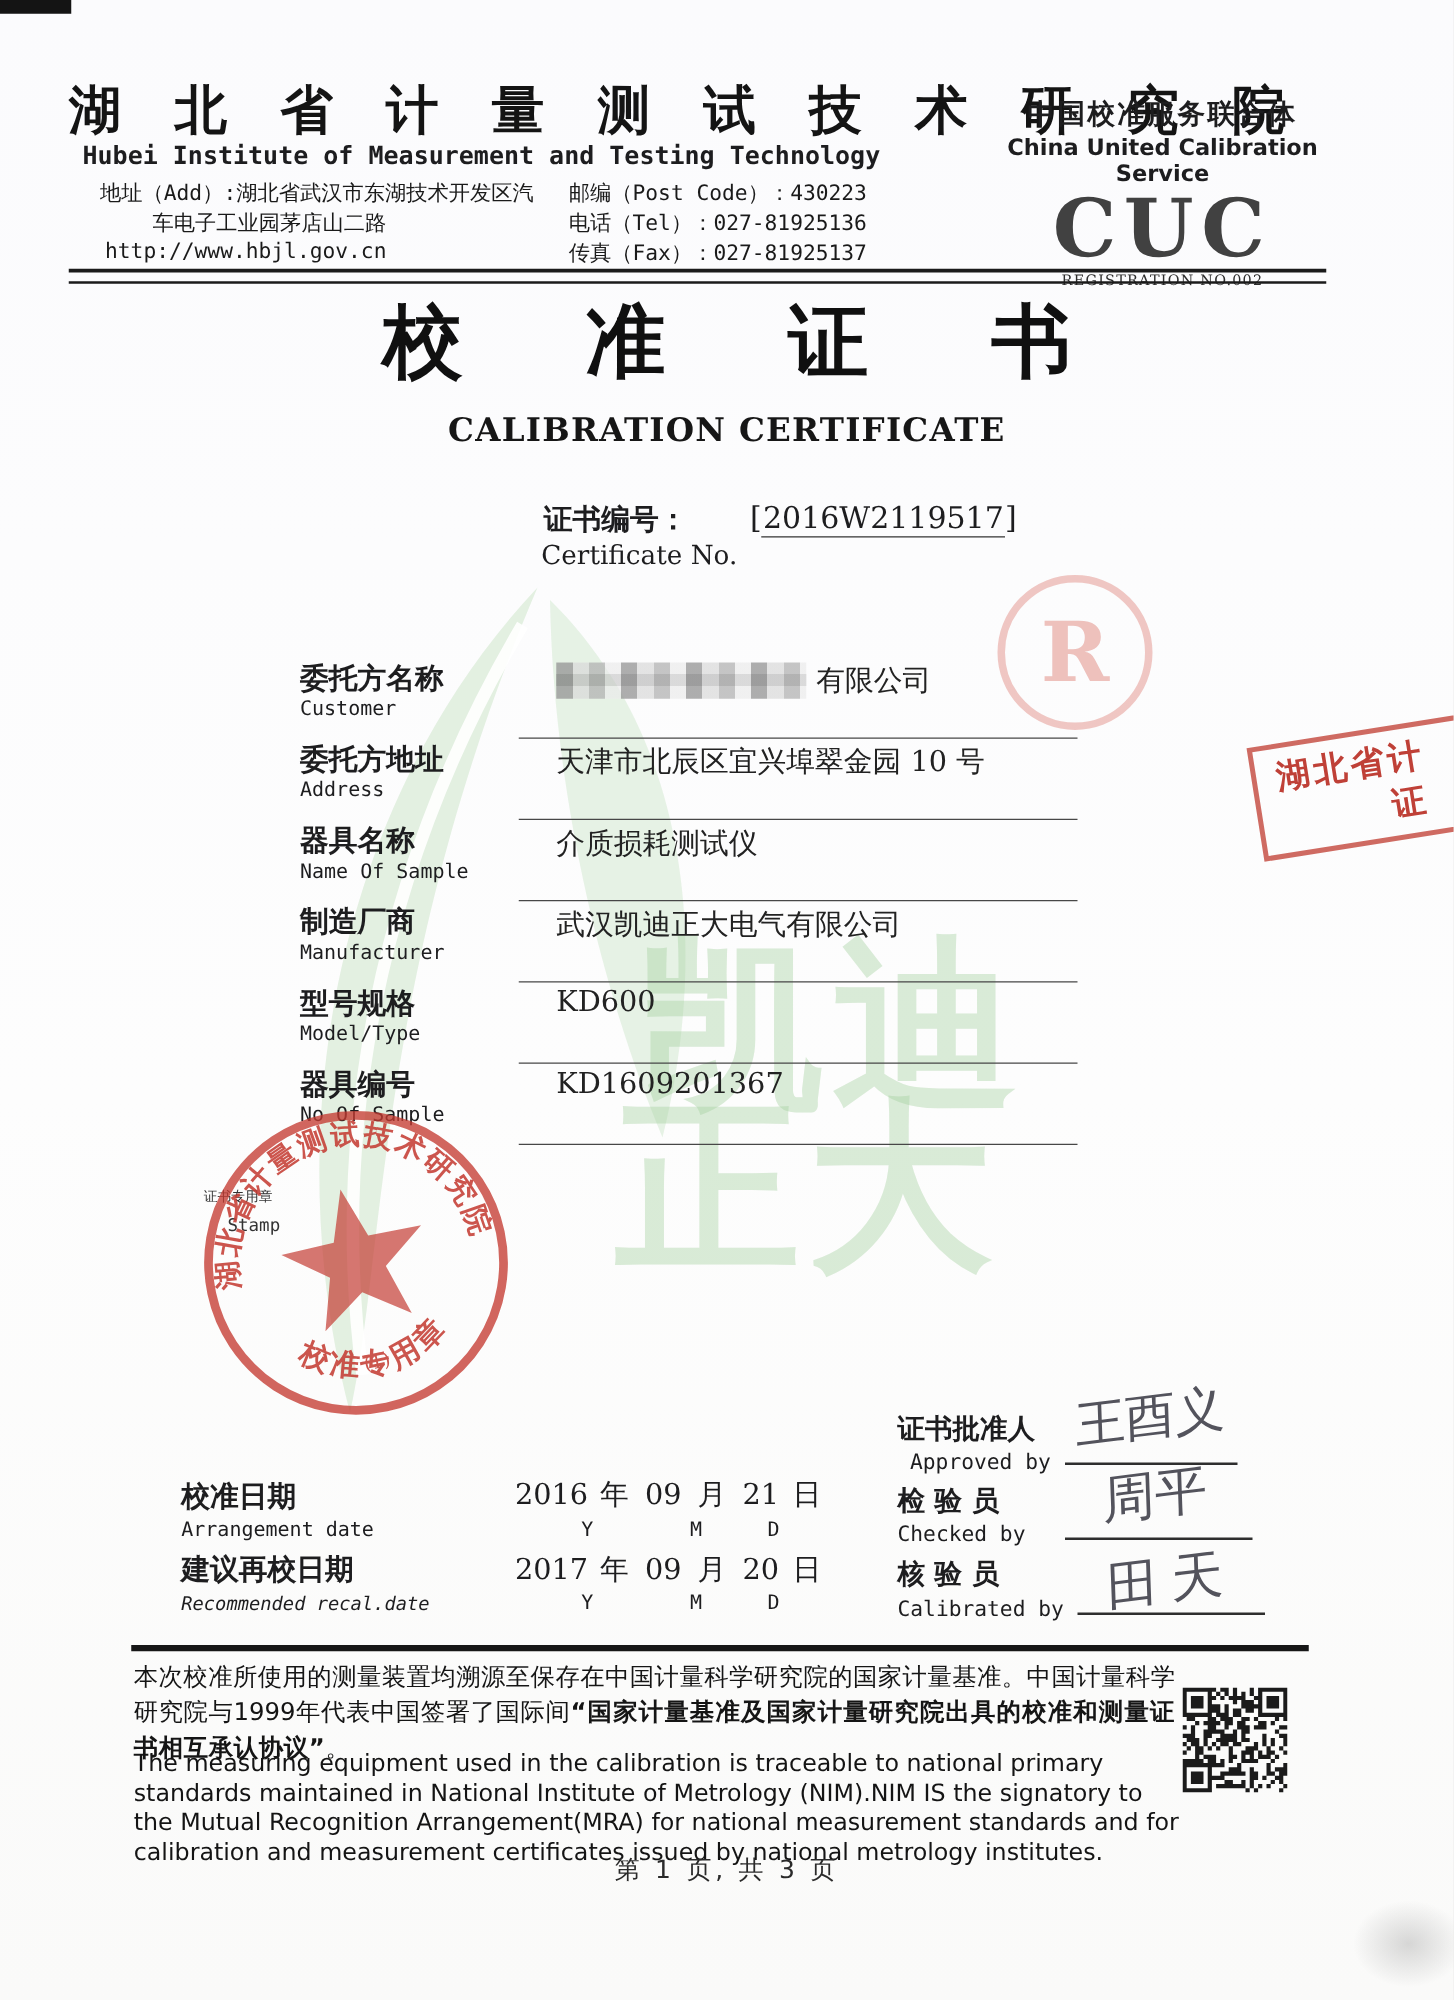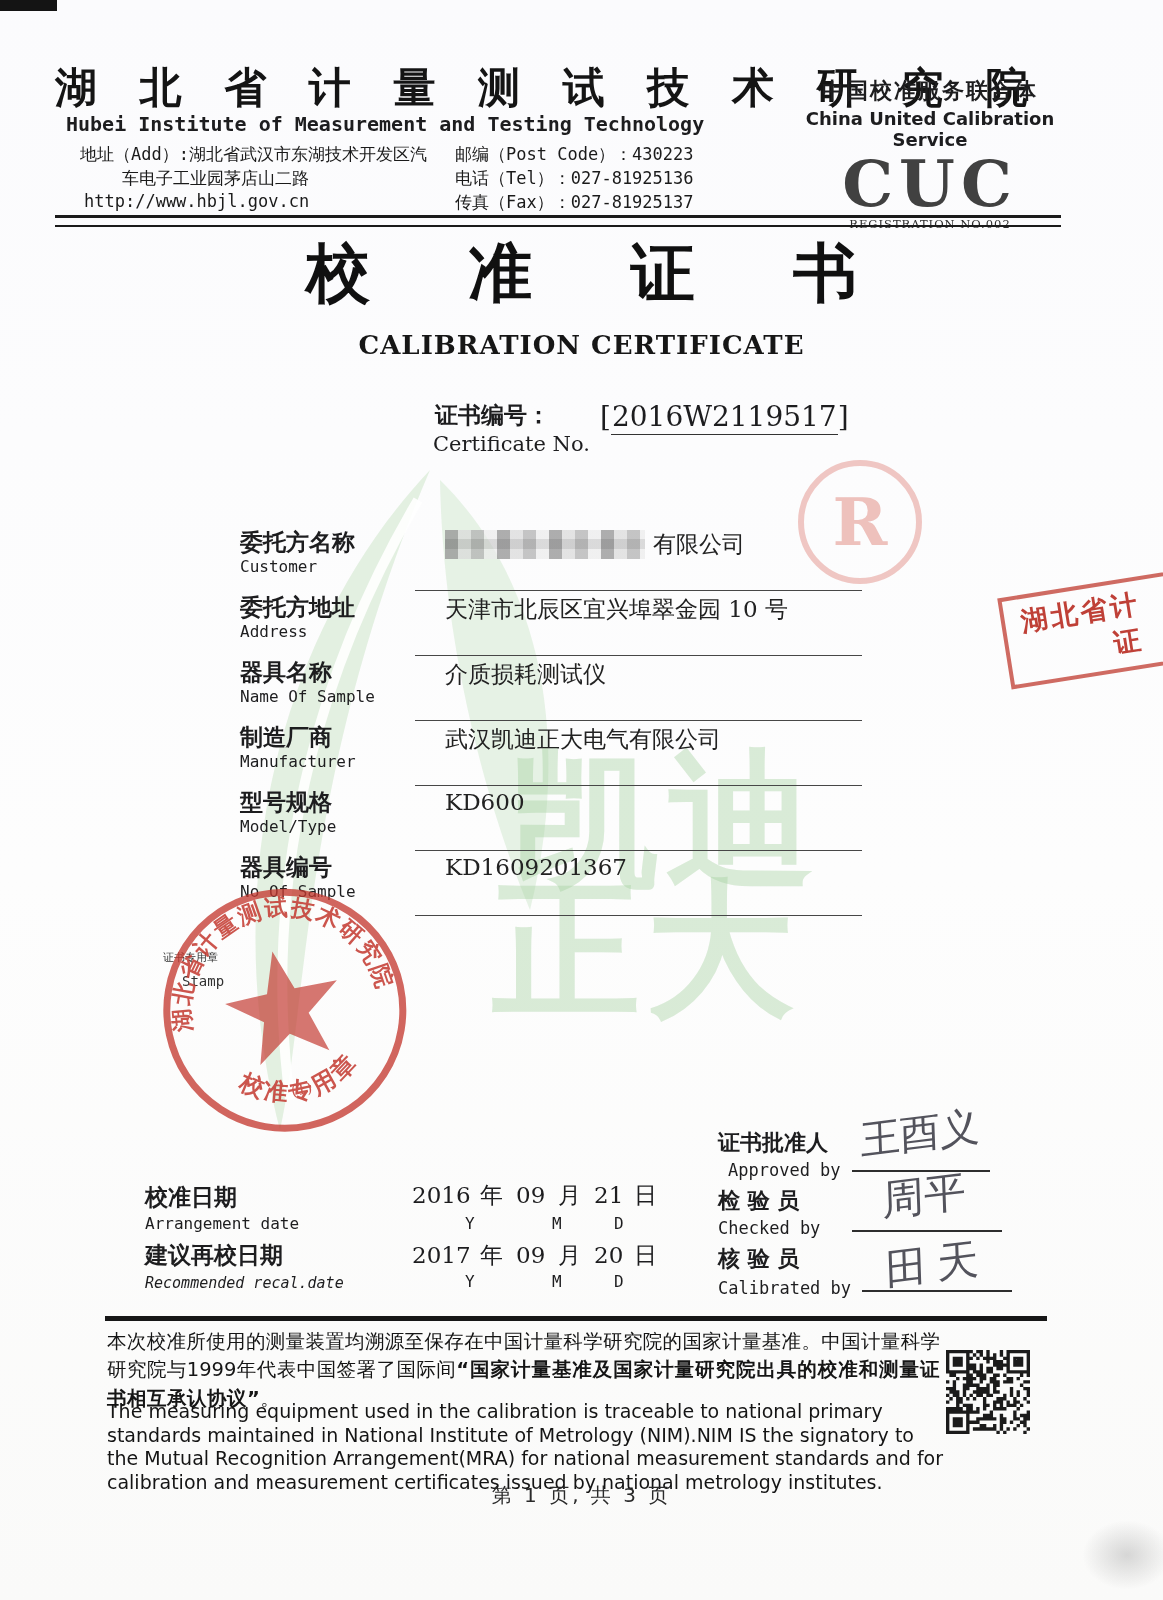--- a/index.html
+++ b/index.html
@@ -25,21 +25,21 @@
 
   
   .title-cn{left:0;top:230px;width:1163px;text-align:center;font-family:"DejaVu Serif",serif;
             font-weight:bold;font-size:64px;letter-spacing:38px;padding-left:38px;box-sizing:border-box;color:#101010;}
   .title-en{left:0;top:330px;width:1163px;text-align:center;font-family:"DejaVu Serif",serif;
             font-weight:bold;font-size:26px;letter-spacing:1px;color:#161616;}
 
   
   .certno-cn{left:435px;top:400px;font-size:23px;font-weight:bold;}
   .certno-en{left:433px;top:432px;font-family:"DejaVu Serif",serif;font-size:21px;}
-  .certno-val{left:600px;top:400px;font-family:"DejaVu Serif",serif;font-size:28px;white-space:nowrap;}
+  .certno-val{left:600px;top:400px;font-family:"DejaVu Serif",serif;font-size:24px;white-space:nowrap;}
   .certno-val .num{border-bottom:1.5px solid #333;padding:0 1px 1px 1px;}
 
   
   .wm-word{font-weight:bold;color:rgba(163,208,158,0.40);font-family:"DejaVu Sans",sans-serif;
            white-space:nowrap;letter-spacing:6px;}
   .wm-r{left:798px;top:460px;width:112px;height:112px;border:6px solid rgba(223,134,124,0.45);border-radius:50%;
         display:flex;align-items:center;justify-content:center;font-family:"DejaVu Serif",serif;
         font-size:66px;font-weight:bold;color:rgba(223,134,124,0.5);}
   .smudge{left:1082px;top:1520px;width:90px;height:70px;
           background:radial-gradient(ellipse at center,rgba(120,120,120,.28),rgba(120,120,120,0) 70%);}

